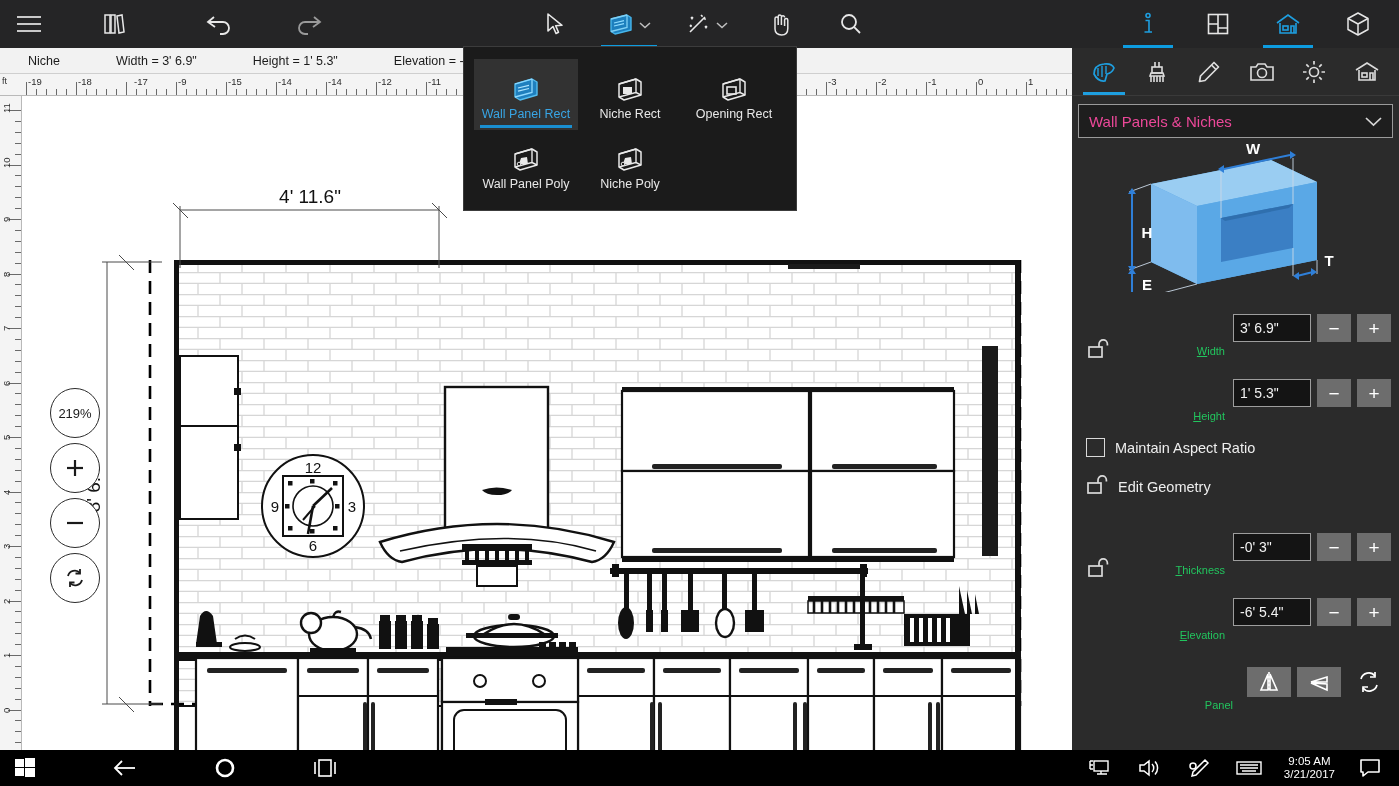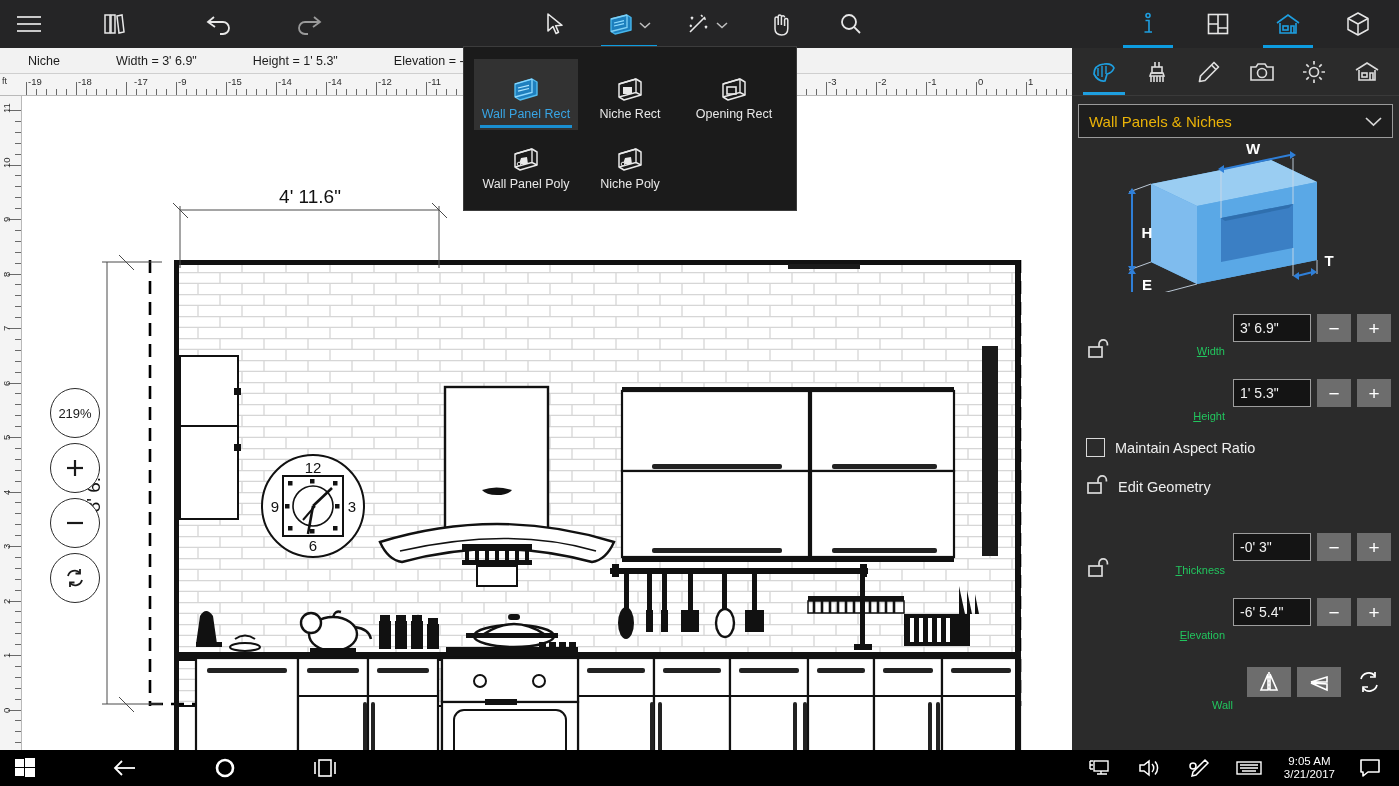--- a/index.html
+++ b/index.html
@@ -70,21 +70,21 @@
   .rpanel { position:absolute; left:1072px; top:48px; width:327px; height:702px;
     background:#2b2b2b; }
   .rtabs { height:48px; display:flex; align-items:center; justify-content:space-around;
     background:#2b2b2b; border-bottom:1px solid #3a3a3a; padding:0 6px; }
   .rtab { width:46px; height:46px; display:flex; align-items:center; justify-content:center;
     position:relative; color:#d8d8d8; }
   .rtab.on { color:#1e9fe0; }
   .rtab.on::after { content:""; position:absolute; left:2px; right:2px; bottom:0;
     height:3px; background:#1e9fe0; }
   .combo { margin:8px 6px 0 6px; height:34px; background:#1e1e1e; border:1px solid #9a9a9a;
-    display:flex; align-items:center; padding:0 10px; color:#eab308; font-size:15px; }
+    display:flex; align-items:center; padding:0 10px; color:#ec4899; font-size:15px; }
   .combo .cname { flex:1; }
   .preview { height:150px; display:flex; align-items:center; justify-content:center;
     margin-top:4px; }
   .prow { display:flex; align-items:center; justify-content:flex-end;
     padding:0 8px; margin-top:7px; position:relative; }
   .plabel { color:#22c55e; font-size:11px; margin-right:8px;margin-top:46px; }
   .plabel u { text-decoration:underline; }
   .pfield { width:78px; height:28px; background:#141414; border:1px solid #9d9d9d;
     color:#f2f2f2; font-size:14px; display:flex; align-items:center; padding-left:6px; }
   .pbtn { width:34px; height:28px; background:#6d6d6d; color:#fff; margin-left:6px;
@@ -950,21 +950,21 @@
     </div>
 
     <div class="prow">
       <span class="plabel"><u>E</u>levation</span>
       <span class="pfield">-6' 5.4"</span>
       <span class="pbtn">−</span>
       <span class="pbtn">+</span>
     </div>
 
     <div class="fliprow">
-      <span class="plabel">Wall</span>
+      <span class="plabel">Panel</span>
       <span class="flipbtn">
         <svg width="22" height="20" viewBox="0 0 22 20">
             <g fill="none" stroke="#fff" stroke-width="1.6">
           <path d="M10 2 L3 18 H10 Z"></path>
               <path d="M12 2 L19 18 H12 Z"></path>
               <line x1="11" y1="0" x2="11" y2="20" stroke-dasharray="2 2"></line>
             </g>
           </svg>
       </span>
       <span class="flipbtn">

